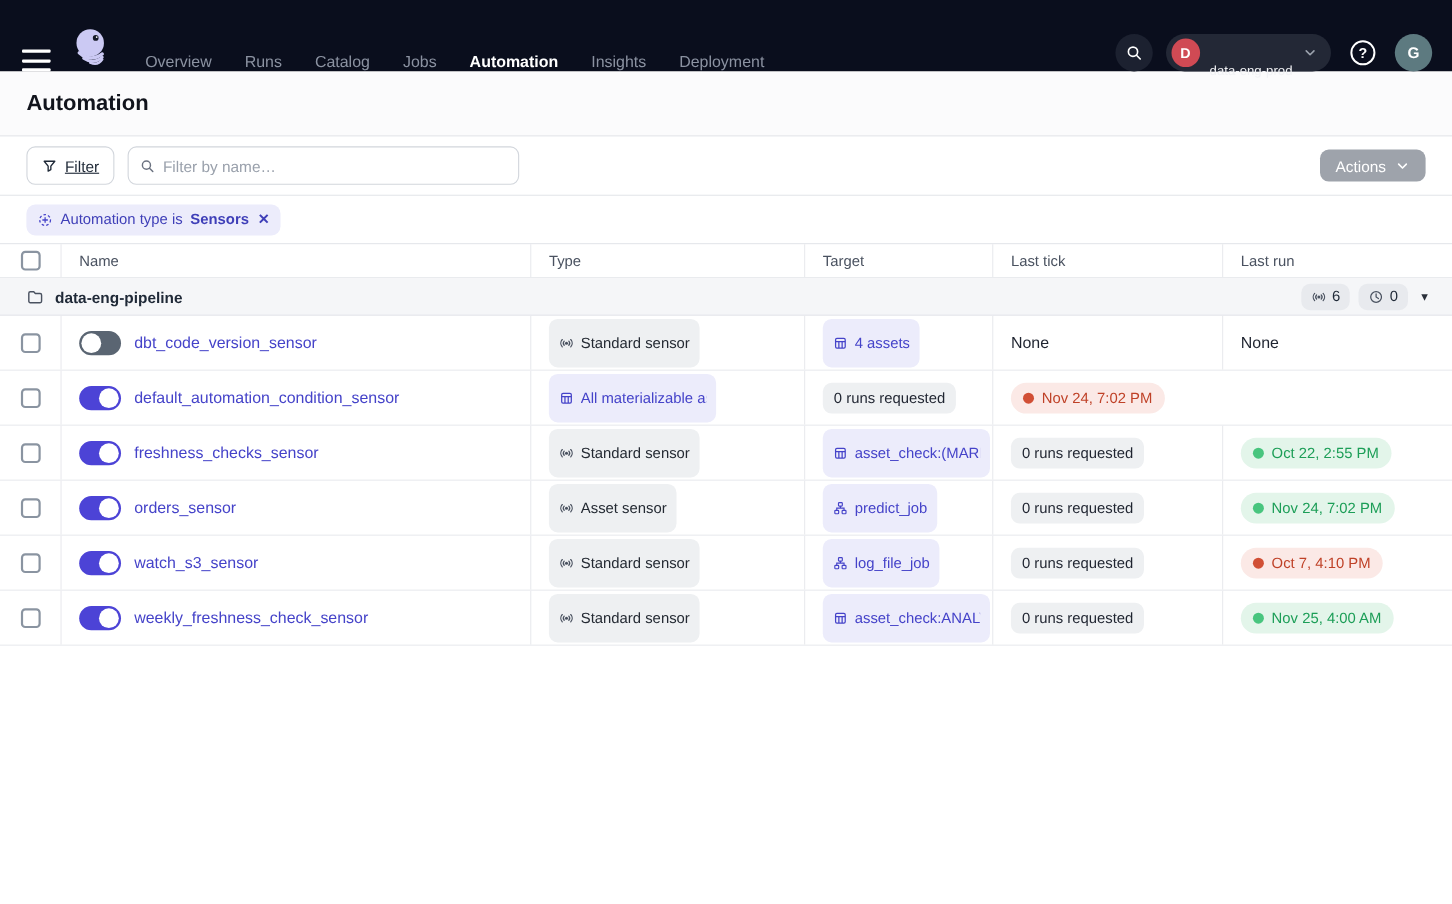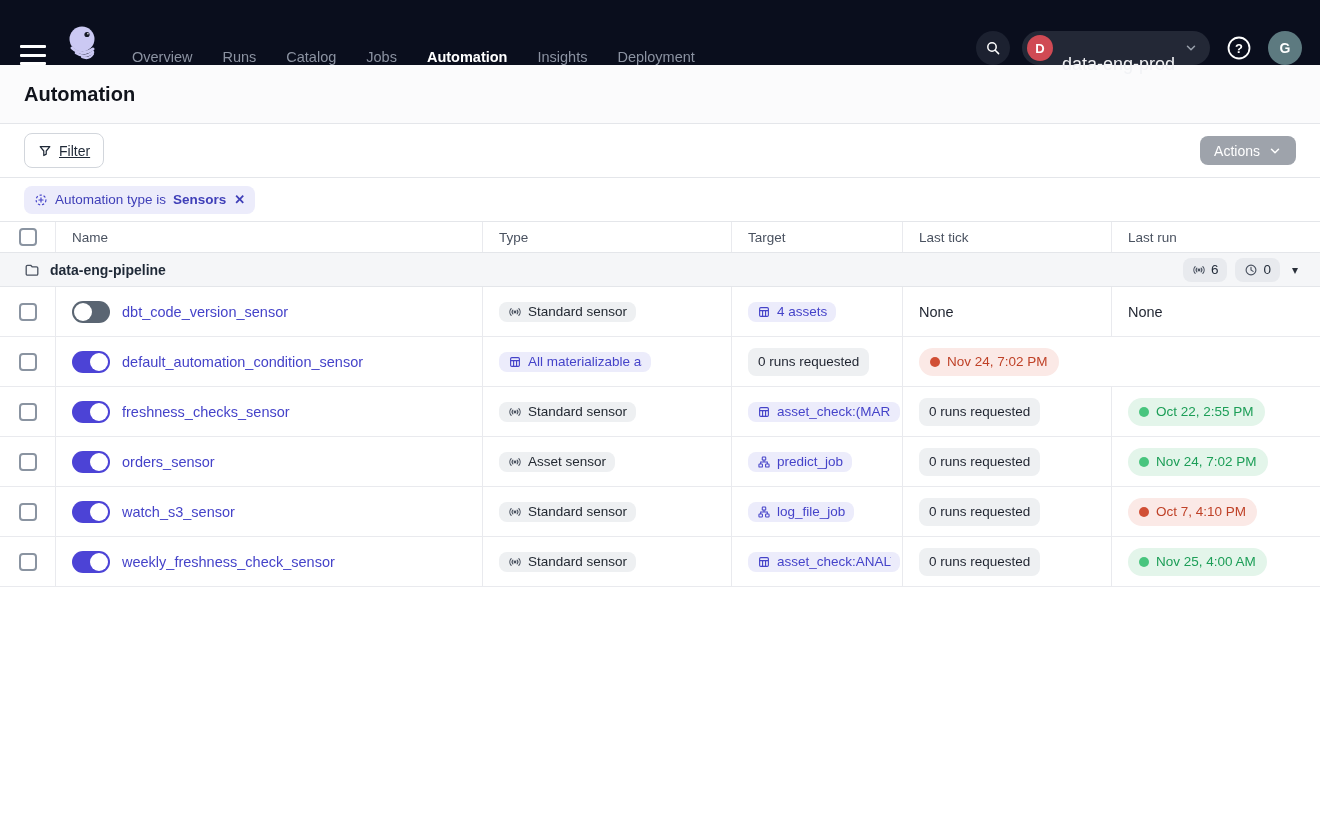--- a/index.html
+++ b/index.html
@@ -10,21 +10,21 @@
   .hamburger { width:26px; height:20px; display:flex; flex-direction:column; justify-content:space-between; cursor:pointer; margin-right:16px; }
   .hamburger span { display:block; height:3px; background:#fff; border-radius:1px; }
   .logo { width:44px; height:44px; margin-right:26px; }
   .nav-items { display:flex; align-items:center; gap:30px; }
   .nav-item { font-size:14.5px; color:#8b92a1; cursor:pointer; }
   .nav-item.active { color:#ffffff; font-weight:bold; }
   .topnav-right { margin-left:auto; display:flex; align-items:center; gap:12px; }
   .icon-circle { width:34px; height:34px; border-radius:50%; background:#1c2130; display:flex; align-items:center; justify-content:center; cursor:pointer; }
   .deploy-pill { height:34px; background:#232836; border-radius:17px; display:flex; align-items:center; gap:9px; padding:0 12px 0 5px; cursor:pointer; }
   .deploy-avatar { width:26px; height:26px; border-radius:50%; background:#d04a54; color:#fff; font-size:13px; font-weight:bold; display:flex; align-items:center; justify-content:center; }
-  .deploy-name { color:#f1f2f5; font-size:18px;margin-top:32px; }
+  .deploy-name { color:#f1f2f5; font-size:12px;margin-top:32px; }
   .help-circle { width:34px; height:34px; border-radius:50%; display:flex; align-items:center; justify-content:center; cursor:pointer; }
   .user-avatar { width:34px; height:34px; border-radius:50%; background:#5d7a80; color:#fff; font-size:14px; font-weight:bold; display:flex; align-items:center; justify-content:center; cursor:pointer; }
 
   
   .page-header { height:59px; background:#fbfbfc; border-bottom:1px solid #e4e6ea; display:flex; align-items:center; padding:0 24px; }
   .page-title { font-size:20px; font-weight:bold; color:#11141c; }
 
   
   .toolbar { height:54px; display:flex; align-items:center; padding:0 24px; border-bottom:1px solid #e4e6ea; }
   .filter-btn { height:35px; display:flex; align-items:center; gap:7px; padding:0 13px; border:1px solid #d2d6dc; border-radius:8px; background:#fff; font-size:14px; color:#1f2937; cursor:pointer;text-decoration:underline; }
@@ -59,21 +59,21 @@
   .trow > div:first-child { justify-content:center; padding-left:0; }
   .trow > div:last-child { border-right:none; }
 
   .toggle { width:38px; height:22px; border-radius:11px; background:#4c43d6; position:relative; cursor:pointer; flex:none; }
   .toggle .knob { position:absolute; top:2px; right:2px; width:18px; height:18px; border-radius:50%; background:#fff; }
   .toggle.off { background:#5a6572; }
   .toggle.off .knob { right:auto; left:2px; }
 
   .name-link { color:#4543c9; text-decoration:none; margin-left:12px; cursor:pointer; white-space:nowrap; }
 
-  .badge { height:20px; border-radius:8px; display:inline-flex; align-items:center; gap:6px; padding:0 9px; font-size:13.5px; white-space:nowrap; max-width:152px; overflow:hidden; }
+  .badge { height:44px; border-radius:8px; display:inline-flex; align-items:center; gap:6px; padding:0 9px; font-size:13.5px; white-space:nowrap; max-width:152px; overflow:hidden; }
   .badge.gray { background:#eef0f2; color:#242a33; max-width:none; }
   .badge.lav  { background:#ececfb; color:#4543c9; cursor:pointer; }
   .badge.lav span { overflow:hidden; }
 
   .plain-text { color:#1f2430; }
   .tick-pill { height:28px; border-radius:8px; background:#eef0f2; color:#1f2430; display:inline-flex; align-items:center; padding:0 10px; font-size:13.5px; }
 
   .run-pill { height:28px; border-radius:14px; display:inline-flex; align-items:center; gap:7px; padding:0 11px; font-size:13.5px; cursor:pointer; }
   .run-pill .dot { width:10px; height:10px; border-radius:50%; }
   .run-pill.ok   { background:#e3f5ea; color:#1c9e57; }
@@ -176,20 +176,26 @@
   <h1 class="page-title">Automation</h1>
 </div>
 
 <div class="toolbar">
   <button class="filter-btn">
     <svg class="ic14" style="color:#1f2937">
         <use href="#i-funnel"></use>
       </svg>
     <span>Filter</span>
   </button>
+  <div class="search-box">
+    <svg class="ic14" style="color:#6b7280">
+        <use href="#i-search"></use>
+      </svg>
+    <input type="text" placeholder="Filter by name…" style="">
+  </div>
   <button class="actions-btn">
     <span>Actions</span>
     <svg class="ic14" style="color:#fff">
         <use href="#i-chevron"></use>
       </svg>
   </button>
 </div>
 
 <div class="chip-row">
   <div class="chip">

